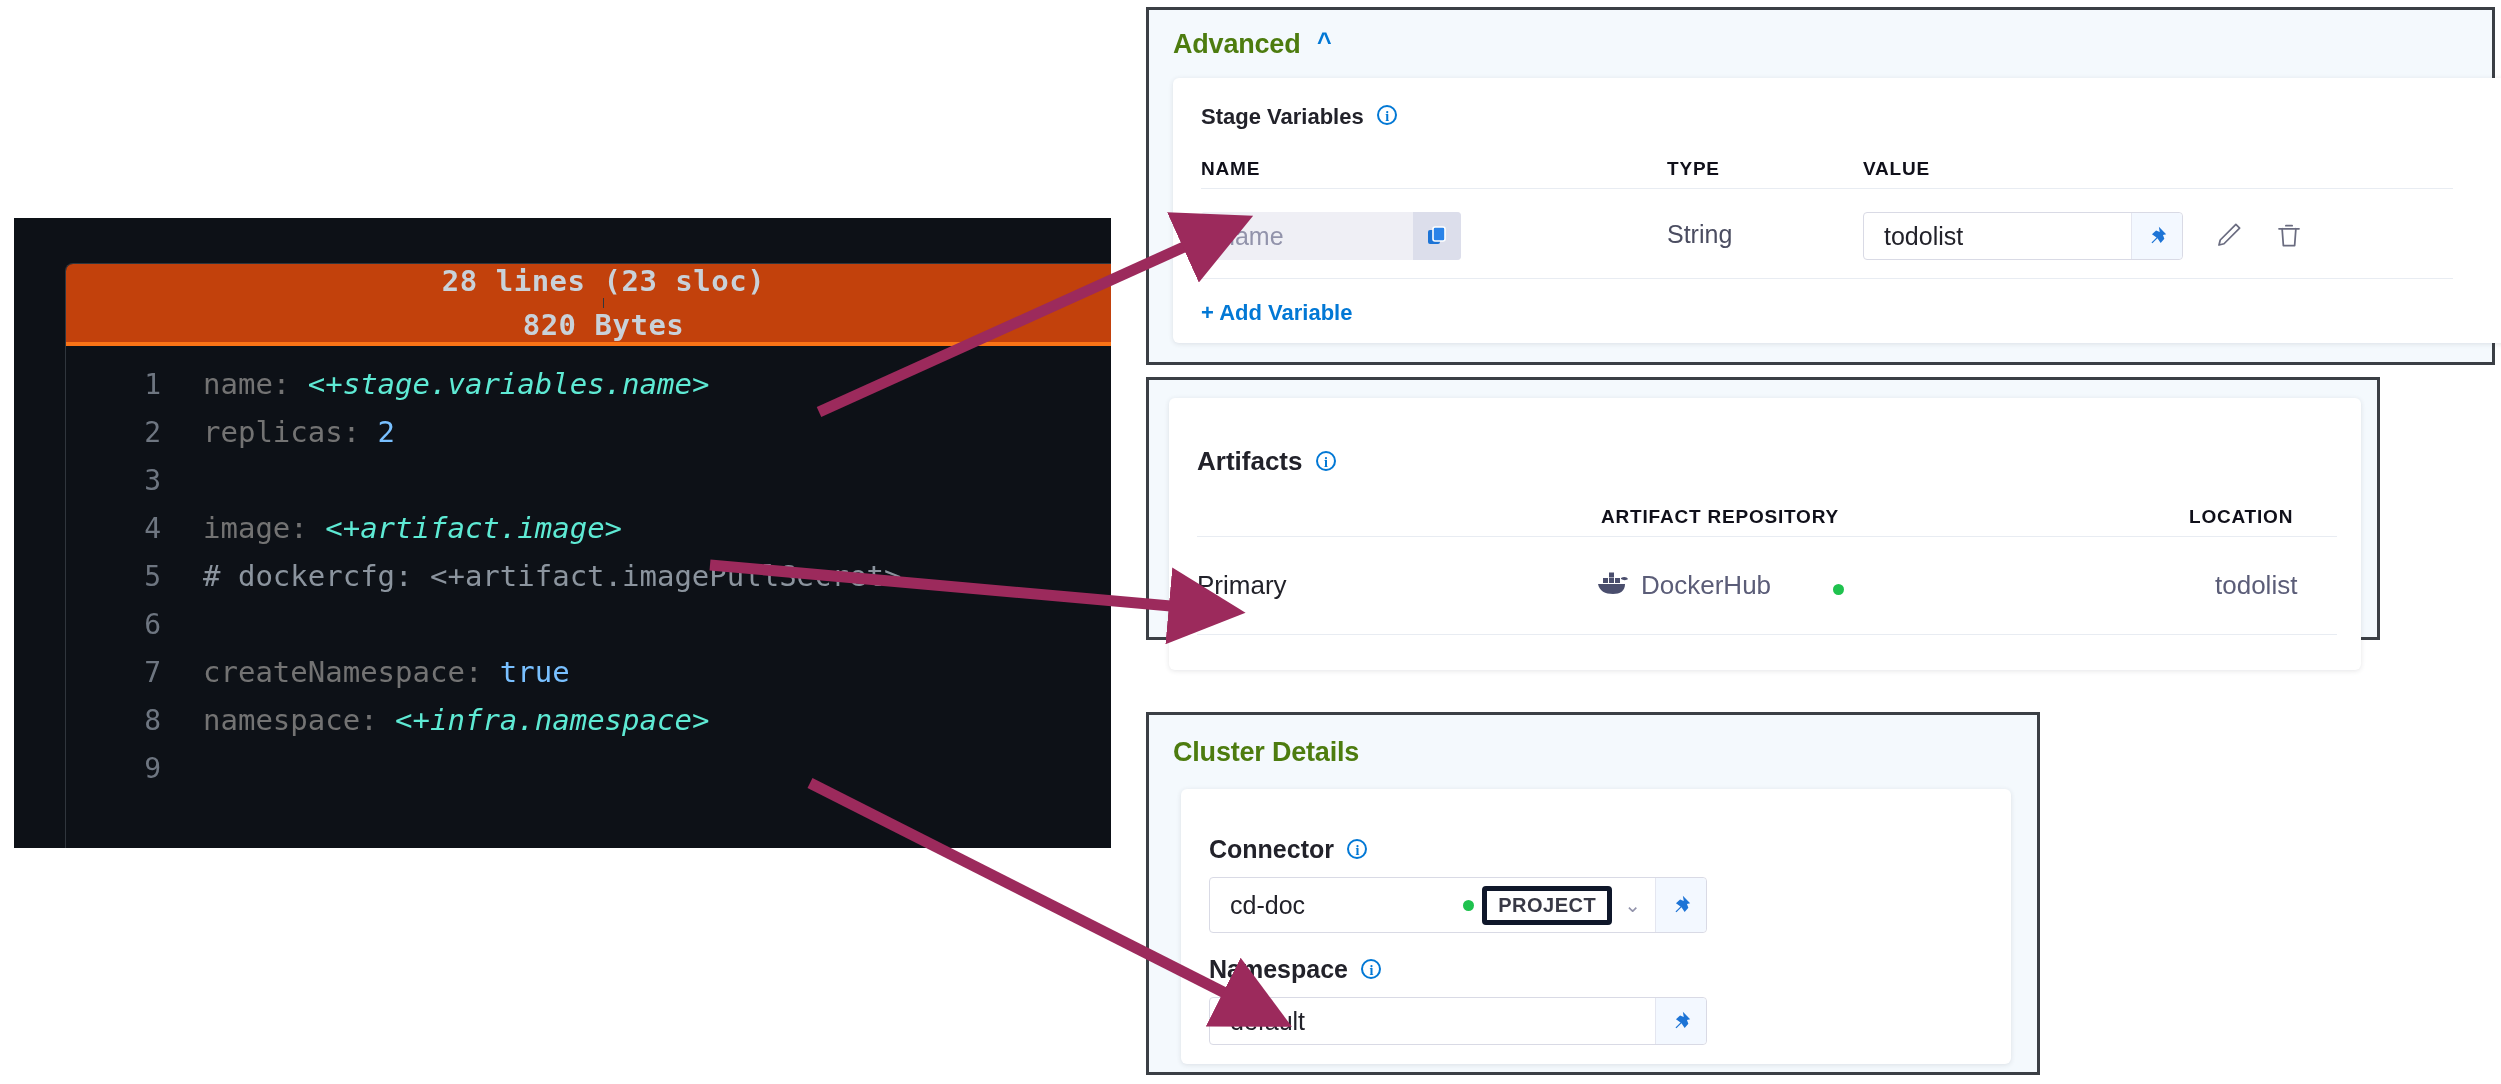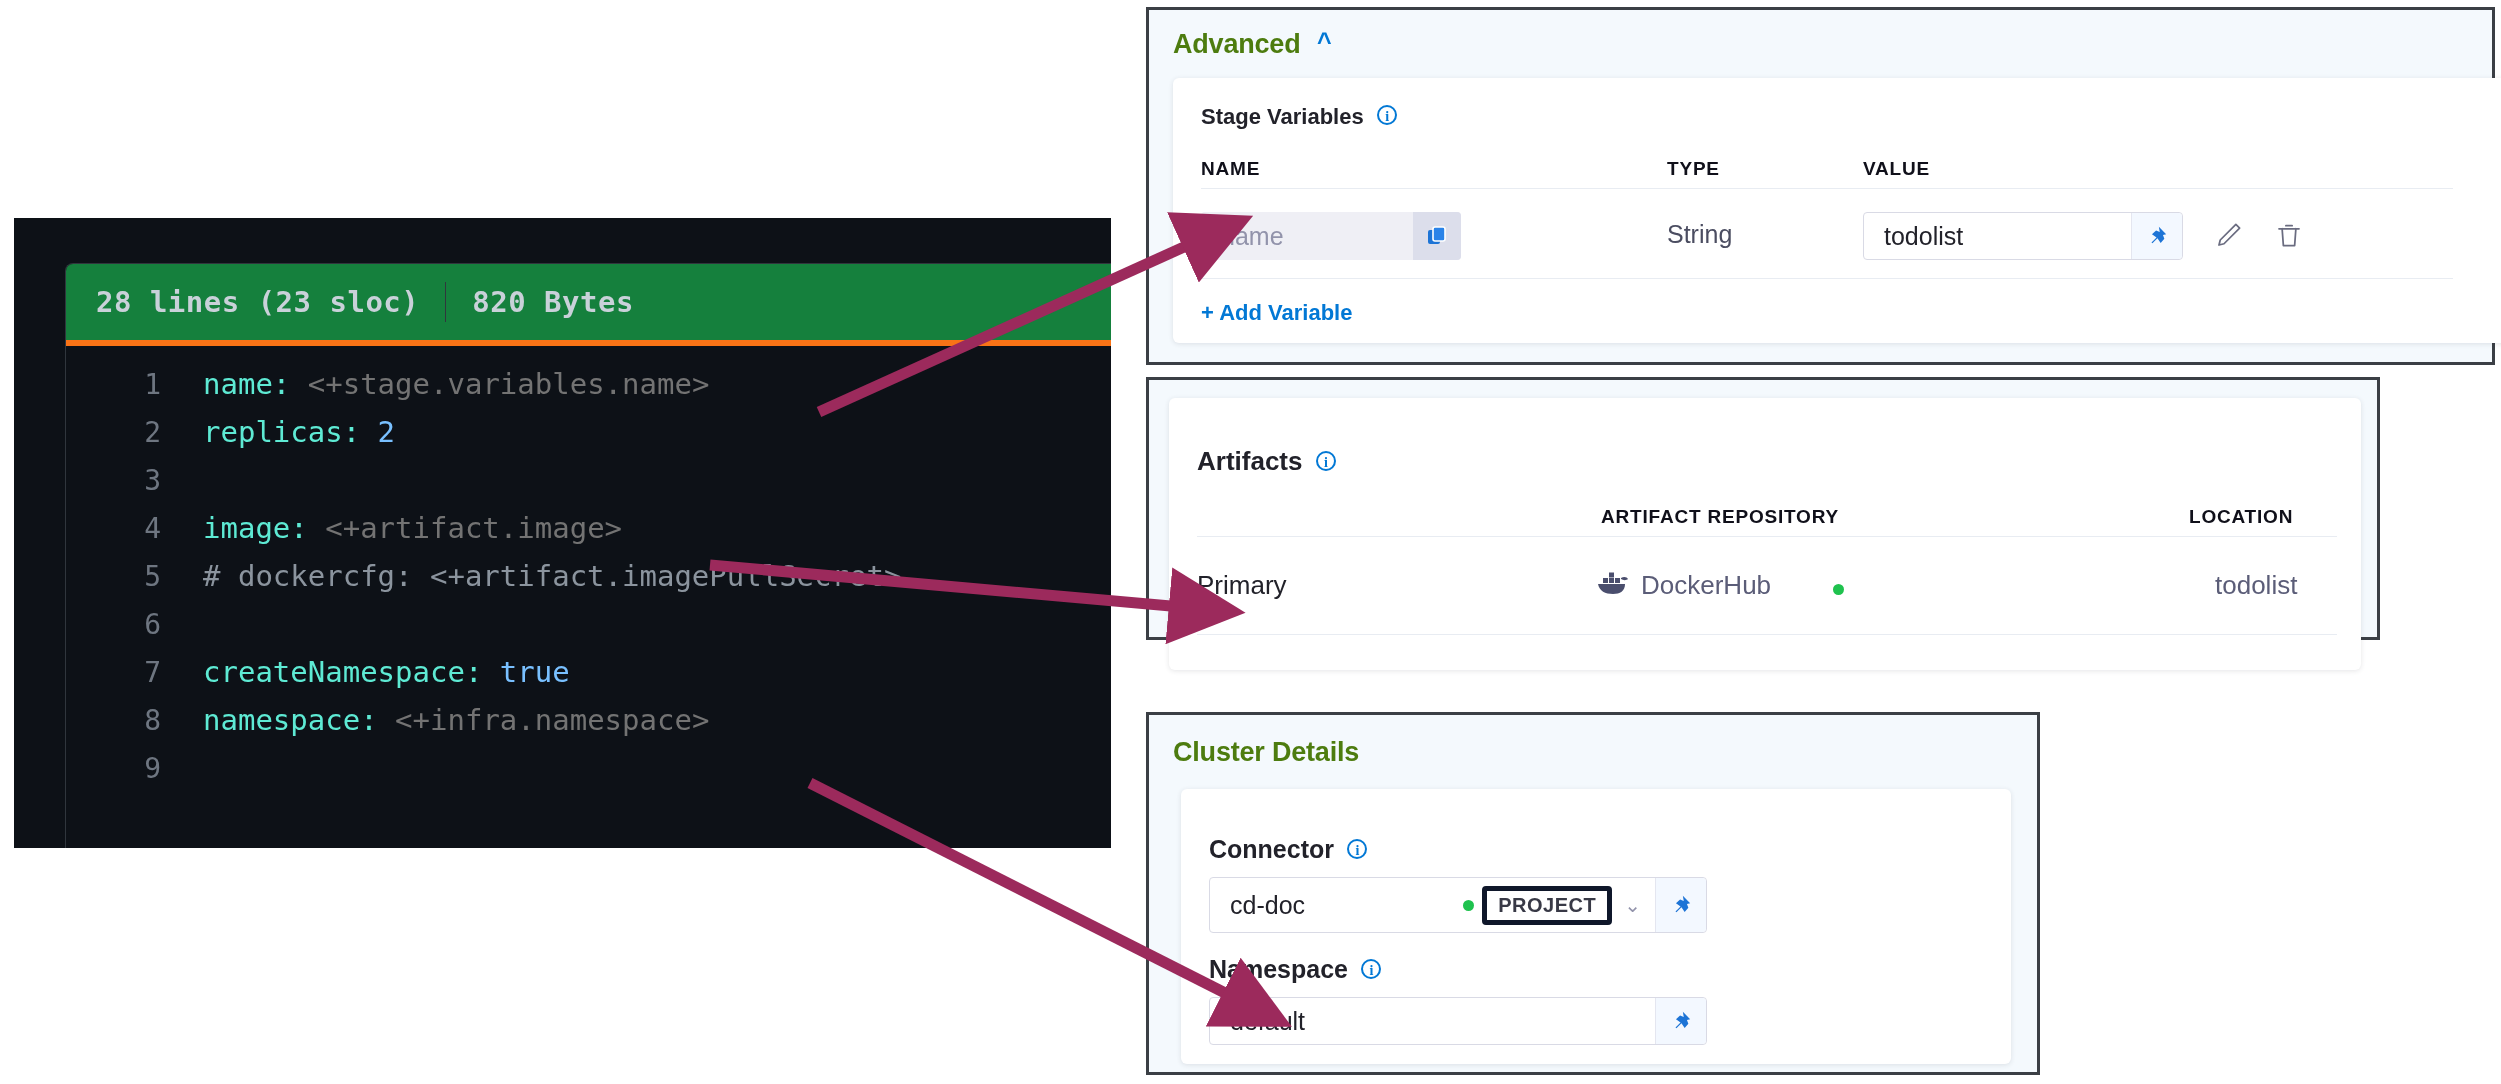--- a/index.html
+++ b/index.html
@@ -5,34 +5,34 @@
   html,body{margin:0;padding:0;background:#ffffff;}
   body{width:2501px;height:1084px;position:relative;overflow:hidden;
        font-family:"Liberation Sans",sans-serif;}
 
   
   #code-viewer{position:absolute;left:14px;top:218px;width:1097px;height:630px;
     background:#0d1117;overflow:hidden;}
   #code-inner{position:absolute;left:51px;top:45px;right:0;bottom:0;
     background:#0d1117;border:1px solid #30363d;border-radius:8px 0 0 0;
     border-right:none;border-bottom:none;overflow:hidden;}
-  #code-head{height:82px;background:#15803d;border-bottom:6px solid #f97316;
-    display:flex;align-items:center;padding-left:30px;box-sizing:border-box;}
+  #code-head{height:82px;background:#c2410c;border-bottom:4px solid #f97316;
+    display:flex;align-items:center;padding-left:30px;box-sizing:border-box;flex-direction:column;}
   .code-meta{font-family:"DejaVu Sans Mono","Liberation Mono",monospace;
     font-size:29px;color:#c9d1d9;font-weight:700;letter-spacing:.5px;}
   .code-sep{width:1px;height:40px;background:#30363d;margin:0 26px;}
   #code-lines{padding-top:14px;}
   .cl{display:flex;height:48px;align-items:center;
       font-family:"DejaVu Sans Mono","Liberation Mono",monospace;
       font-size:29px;letter-spacing:0px;white-space:pre;}
   .ln{width:95px;text-align:right;color:#6e7681;flex:0 0 95px;
       font-size:28px;padding-right:0;}
   .ct{padding-left:42px;color:#c9d1d9;}
-  .k{color:#5eead4;}    
-  .v{color:#737373;}    
+  .k{color:#737373;}    
+  .v{color:#5eead4;font-style:italic;}    
   .n{color:#79c0ff;}    
   .c{color:#8b949e;}    
   .p{color:#c9d1d9;}    
 
   
   .panel{position:absolute;background:#f4f9fd;border:3px solid #3b3f45;
          box-sizing:border-box;}
   #panel-advanced{left:1146px;top:7px;width:1349px;height:358px;}
   #panel-artifacts{left:1146px;top:377px;width:1234px;height:263px;}
   #panel-cluster{left:1146px;top:712px;width:894px;height:363px;}

